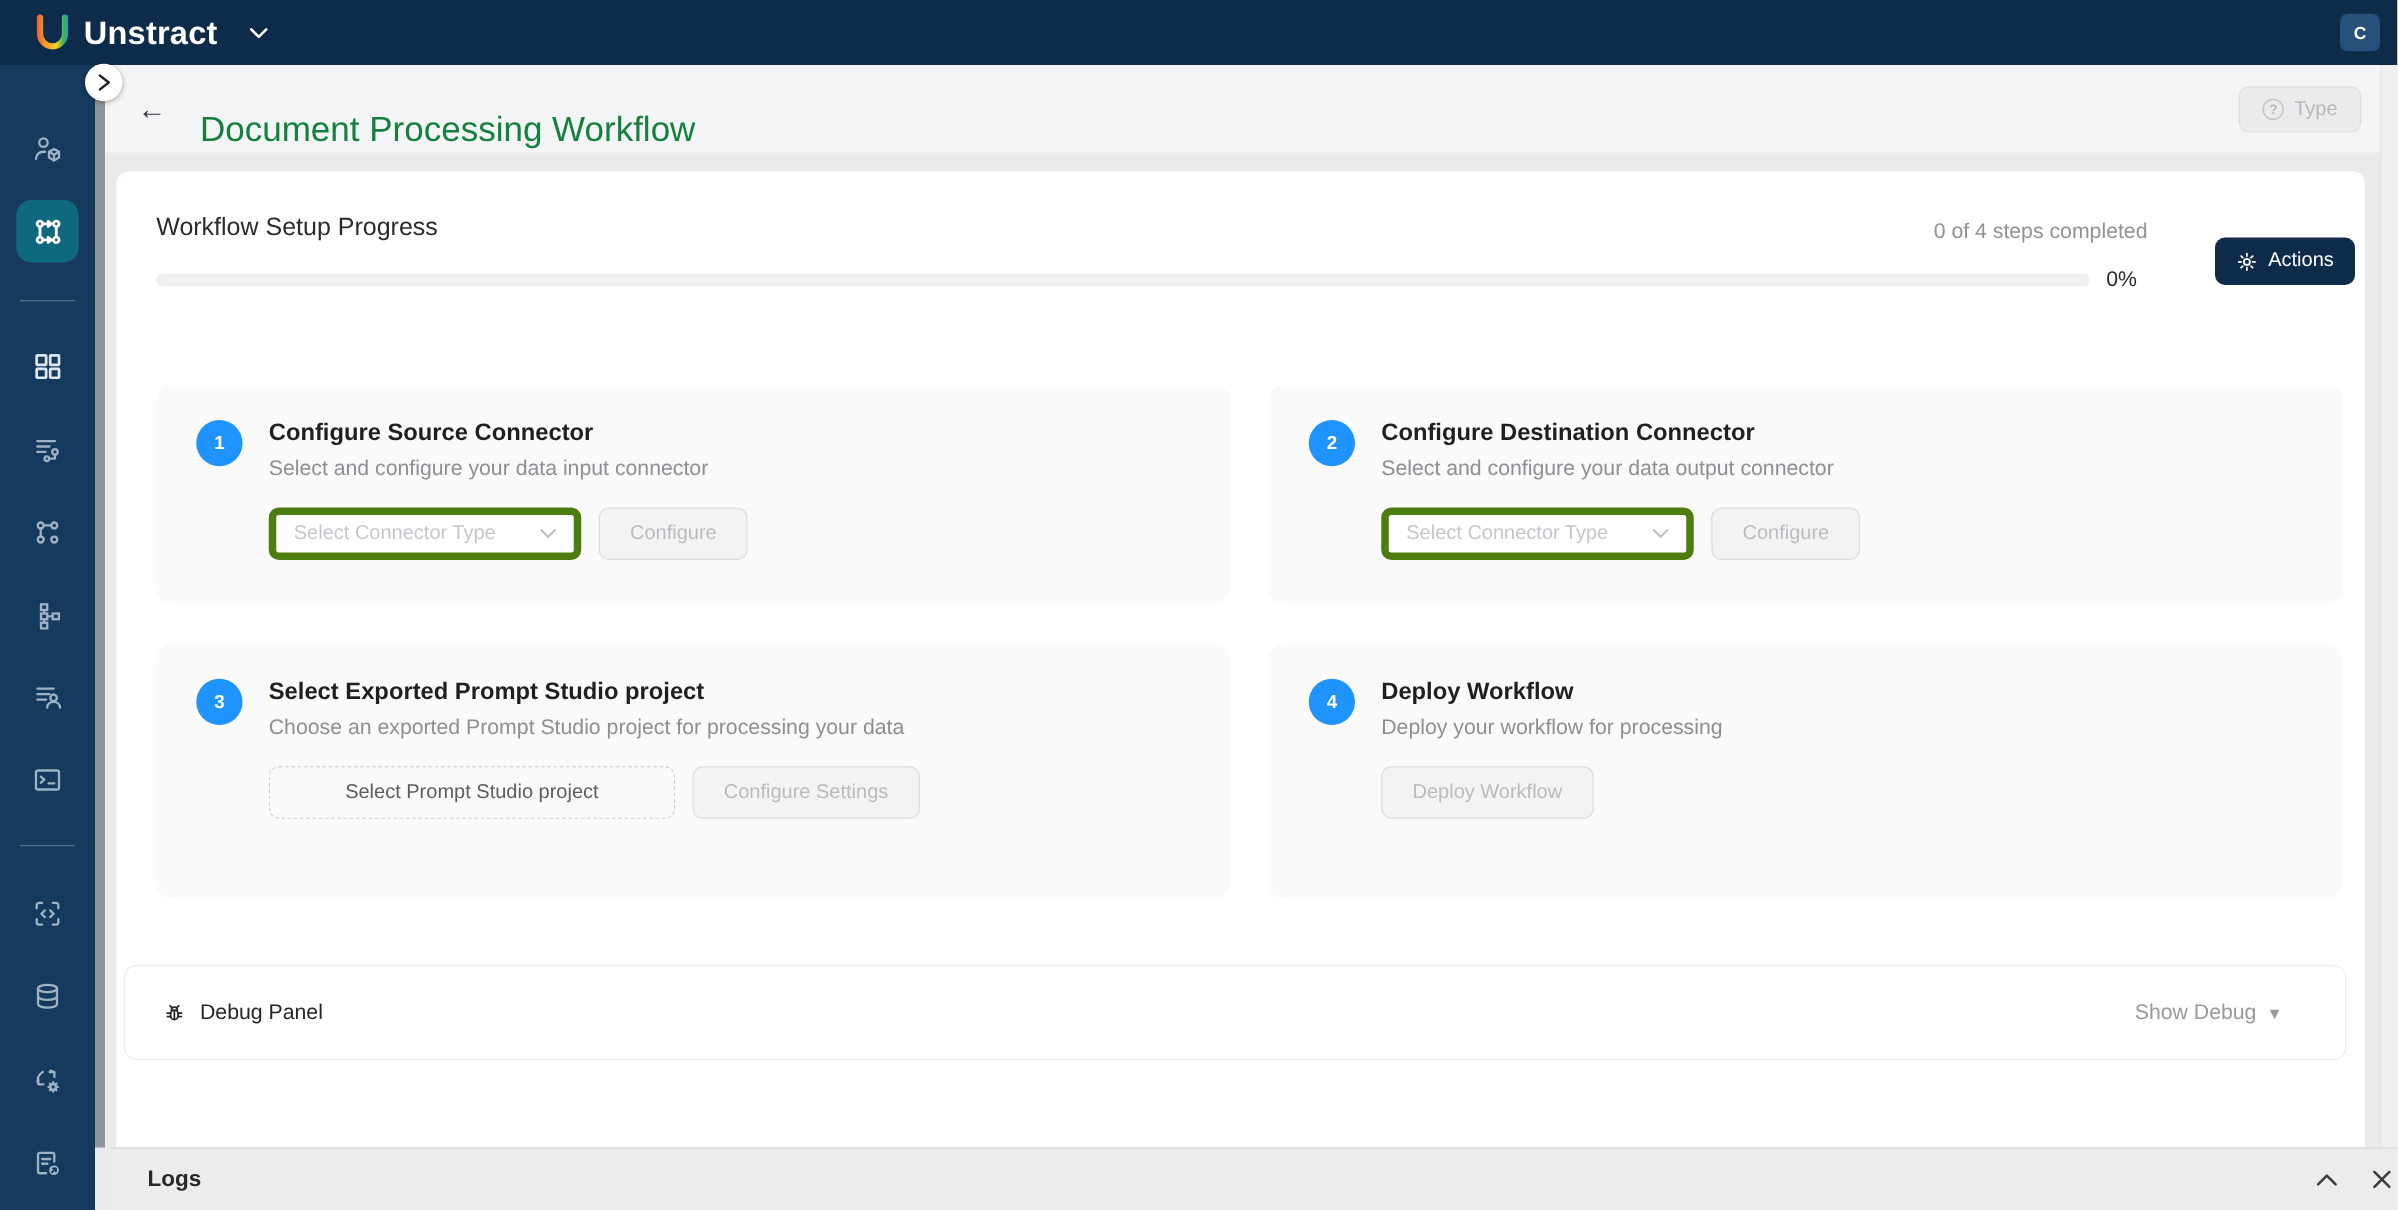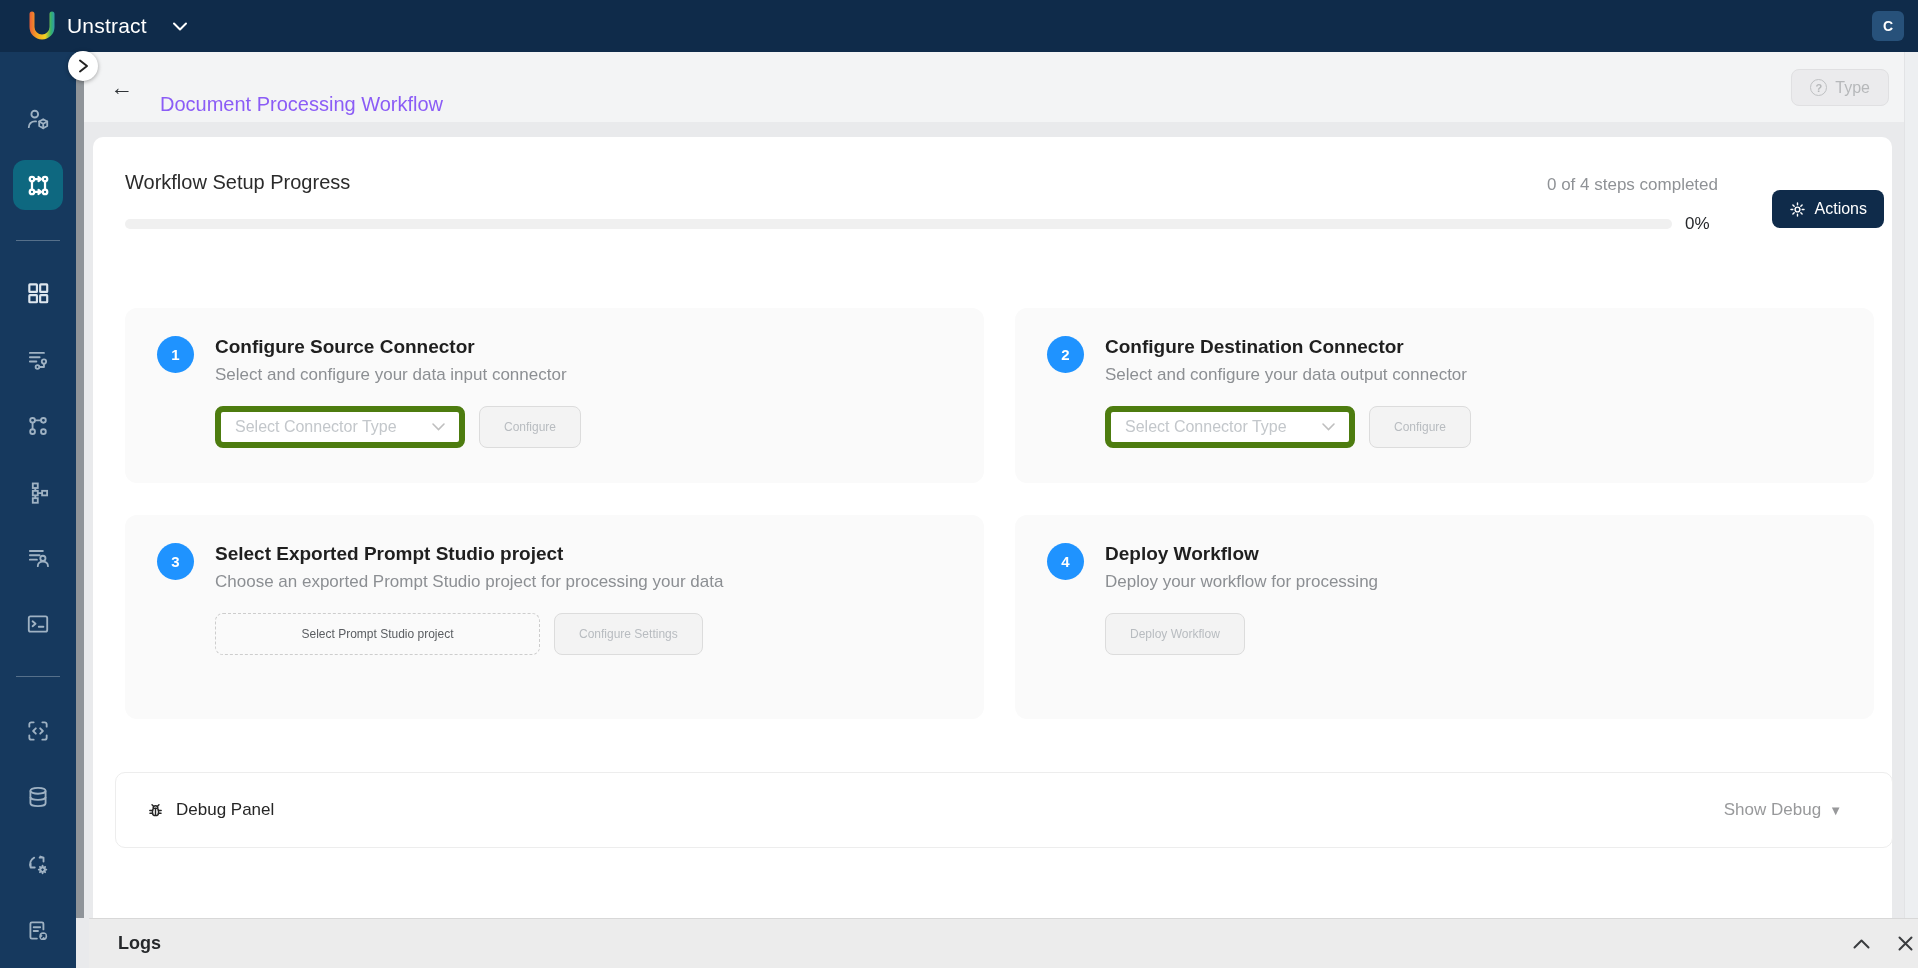--- a/index.html
+++ b/index.html
@@ -4,39 +4,39 @@
 <style>
   * { margin:0; padding:0; box-sizing:border-box; }
   html,body { width:1918px; height:968px; overflow:hidden; }
   body { font-family:"Liberation Sans","DejaVu Sans",sans-serif; background:#e9eaec; position:relative; }
   #app { position:absolute; inset:0; }
 
   
   .topbar { position:absolute; left:0; top:0; width:1918px; height:52px; background:#0f2b4a; display:flex; align-items:center; }
   .brand { display:flex; align-items:center; margin-left:26px; cursor:pointer; }
   .logo { width:32px; height:32px; }
-  .brand-name { color:#fff; font-size:21px; font-weight:400; margin-left:9px; letter-spacing:.2px; }
+  .brand-name { color:#fff; font-size:26px; font-weight:700; margin-left:9px; letter-spacing:.2px; }
   .brand-caret { margin-left:26px; }
   .avatar { position:absolute; right:14px; top:11px; width:32px; height:30px; border-radius:6px; background:#27517a; color:#fff; font-size:14px; font-weight:700; display:flex; align-items:center; justify-content:center; cursor:pointer; }
 
   
   .sidebar { position:absolute; left:0; top:52px; width:76px; height:916px; background:#16395e; }
   .s-item { position:absolute; left:50%; transform:translateX(-50%); width:26px; height:26px; cursor:pointer; }
   .s-item svg { width:26px; height:26px; display:block; }
   .s-tile { position:absolute; left:13px; width:50px; height:50px; background:#0e6880; border-radius:12px; display:flex; align-items:center; justify-content:center; cursor:pointer; }
   .s-tile svg { width:27px; height:27px; }
   .s-div { position:absolute; left:16px; width:44px; height:1px; background:rgba(255,255,255,.28); }
 
   .collapse-strip { position:absolute; left:76px; top:52px; width:8px; height:866px; background:#8f9499; cursor:pointer; }
   .expand-btn { position:absolute; left:68px; top:51px; width:30px; height:30px; border-radius:50%; background:#fff; border:none; box-shadow:0 1px 4px rgba(0,0,0,.35); display:flex; align-items:center; justify-content:center; cursor:pointer; z-index:5; }
 
   
   .page-header { position:absolute; left:84px; top:52px; width:1820px; height:70px; background:#f3f4f5; display:flex; align-items:center; }
   .back { font-size:23px; color:#2f3337; margin-left:26px; cursor:pointer; line-height:1; }
-  .page-title { font-size:20px; font-weight:500; color:#8b5cf6; margin-left:27px;margin-top:34px; }
+  .page-title { font-size:28px; font-weight:500; color:#15803d; margin-left:27px;margin-top:34px; }
   .help-btn { position:absolute; right:15px; top:17px; height:37px; padding:0 18px; background:#ebebed; border:1px solid #e0e0e2; border-radius:8px; color:#b6b8ba; font-size:16px; display:flex; align-items:center; gap:8px; cursor:not-allowed; font-family:inherit; }
   .q-icon { width:17px; height:17px; border:1.5px solid #bfc1c3; border-radius:50%; font-size:11px; font-weight:700; display:flex; align-items:center; justify-content:center; }
 
   .scroll-track { position:absolute; left:1904px; top:52px; width:14px; height:866px; background:#edeff1; border-left:1px solid #e2e3e5; }
 
   
   .main-card { position:absolute; left:93px; top:137px; width:1799px; height:781px; background:#fff; border-radius:10px 10px 0 0;padding-left:16px; }
   .progress-heading { position:absolute; left:32px; top:34px; font-size:20px; font-weight:500; color:#2b2b2b; }
   .steps-completed { position:absolute; right:174px; top:38px; font-size:17px; color:#8f9296; }
   .progress-row { position:absolute; left:32px; top:77px; display:flex; align-items:center; }
@@ -48,26 +48,26 @@
   
   .cards { position:absolute; left:32px; top:171px; width:1749px; display:grid; grid-template-columns:1fr 1fr; grid-template-rows:175px 204px; column-gap:31px; row-gap:32px; }
   .step-card { background:#fafafa; border-radius:12px; padding:28px 32px; display:flex; align-items:flex-start; }
   .circle { flex:0 0 37px; width:37px; height:37px; border-radius:50%; background:#1f93ff; color:#fff; font-size:15px; font-weight:700; display:flex; align-items:center; justify-content:center; }
   .step-body { margin-left:21px; }
   .step-body h3 { font-size:19px; font-weight:700; color:#1f1f1f; line-height:1.15; }
   .step-body p { font-size:17px; color:#8c8f93; margin-top:7px; }
   .controls { display:flex; align-items:center; gap:14px; margin-top:21px; }
   .sel { width:250px; height:42px; background:#fff; border:6px solid #4d7c0f; border-radius:8px; display:flex; align-items:center; justify-content:space-between; padding:0 14px; font-size:16px; color:#c3c7cb; cursor:pointer; }
   .sel.disabled { background:#f3f3f3; border-color:#dcdcdc; color:#b8bcc0; cursor:not-allowed; }
-  .btn { height:42px; padding:0 24px; border-radius:8px; font-size:12px; font-family:inherit; cursor:pointer; }
+  .btn { height:42px; padding:0 24px; border-radius:8px; font-size:16px; font-family:inherit; cursor:pointer; }
   .btn.disabled { background:#f3f3f3; border:1px solid #dcdcdc; color:#b8bcc0; cursor:not-allowed; }
   .btn.dashed { width:325px; background:transparent; border:1px dashed #cdcdcd; color:#5a5d61; }
 
   
-  .debug-card { position:absolute; left:22px; top:635px; width:1778px; height:76px; background:#fff; border:1px solid #ededed; border-radius:10px; display:flex; align-items:center; justify-content:space-between; padding:0 50px 0 30px; }
+  .debug-card { position:absolute; left:6px; top:635px; width:1778px; height:76px; background:#fff; border:1px solid #ededed; border-radius:10px; display:flex; align-items:center; justify-content:space-between; padding:0 50px 0 30px; }
   .debug-left { display:flex; align-items:center; gap:11px; font-size:17px; font-weight:500; color:#262626; }
   .debug-toggle { font-size:17px; color:#98999b; cursor:pointer; display:flex; align-items:center; gap:8px; }
   .debug-toggle .caret { font-size:13px; }
 
   
   .logs-bar { position:absolute; left:89px; top:918px; width:1842px; height:50px; background:#ececec; border-top:1px solid #d8d8d8; display:flex; align-items:center; cursor:pointer; }
   .logs-title { font-size:18px; font-weight:700; color:#26282b; margin-left:29px; }
   .logs-actions { position:absolute; right:18px; display:flex; align-items:center; gap:28px; }
   .logs-actions svg { cursor:pointer; display:block; }
 

